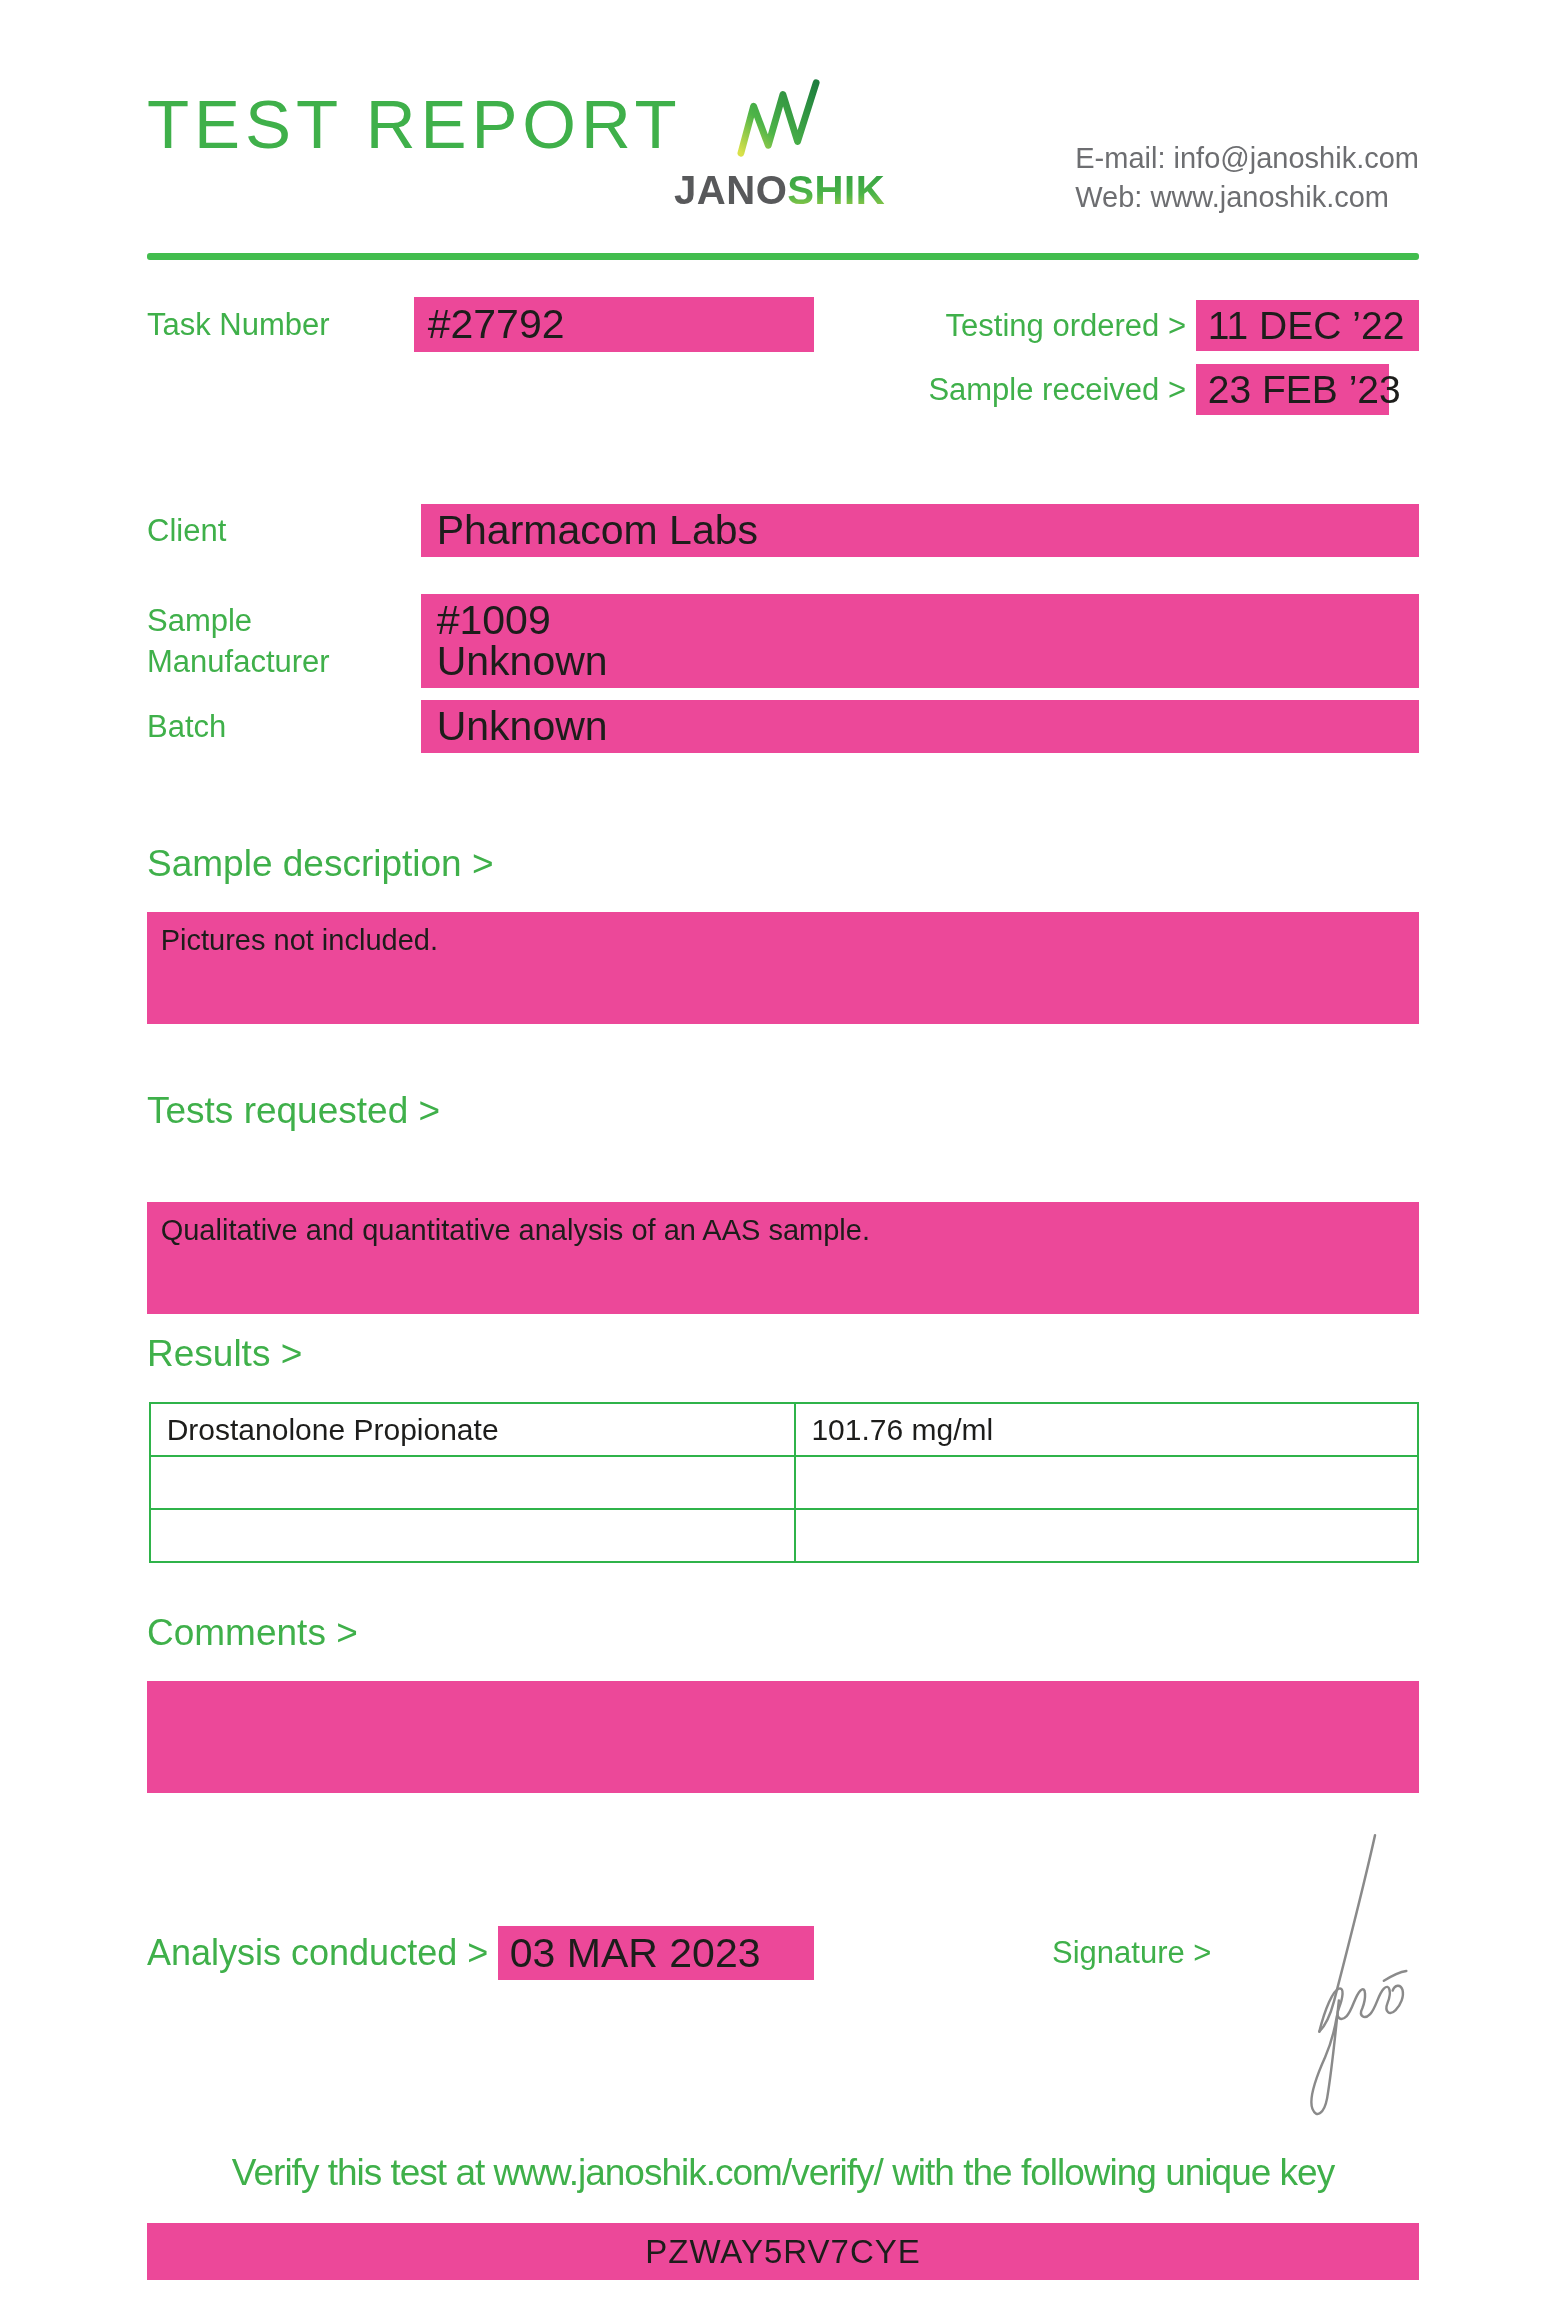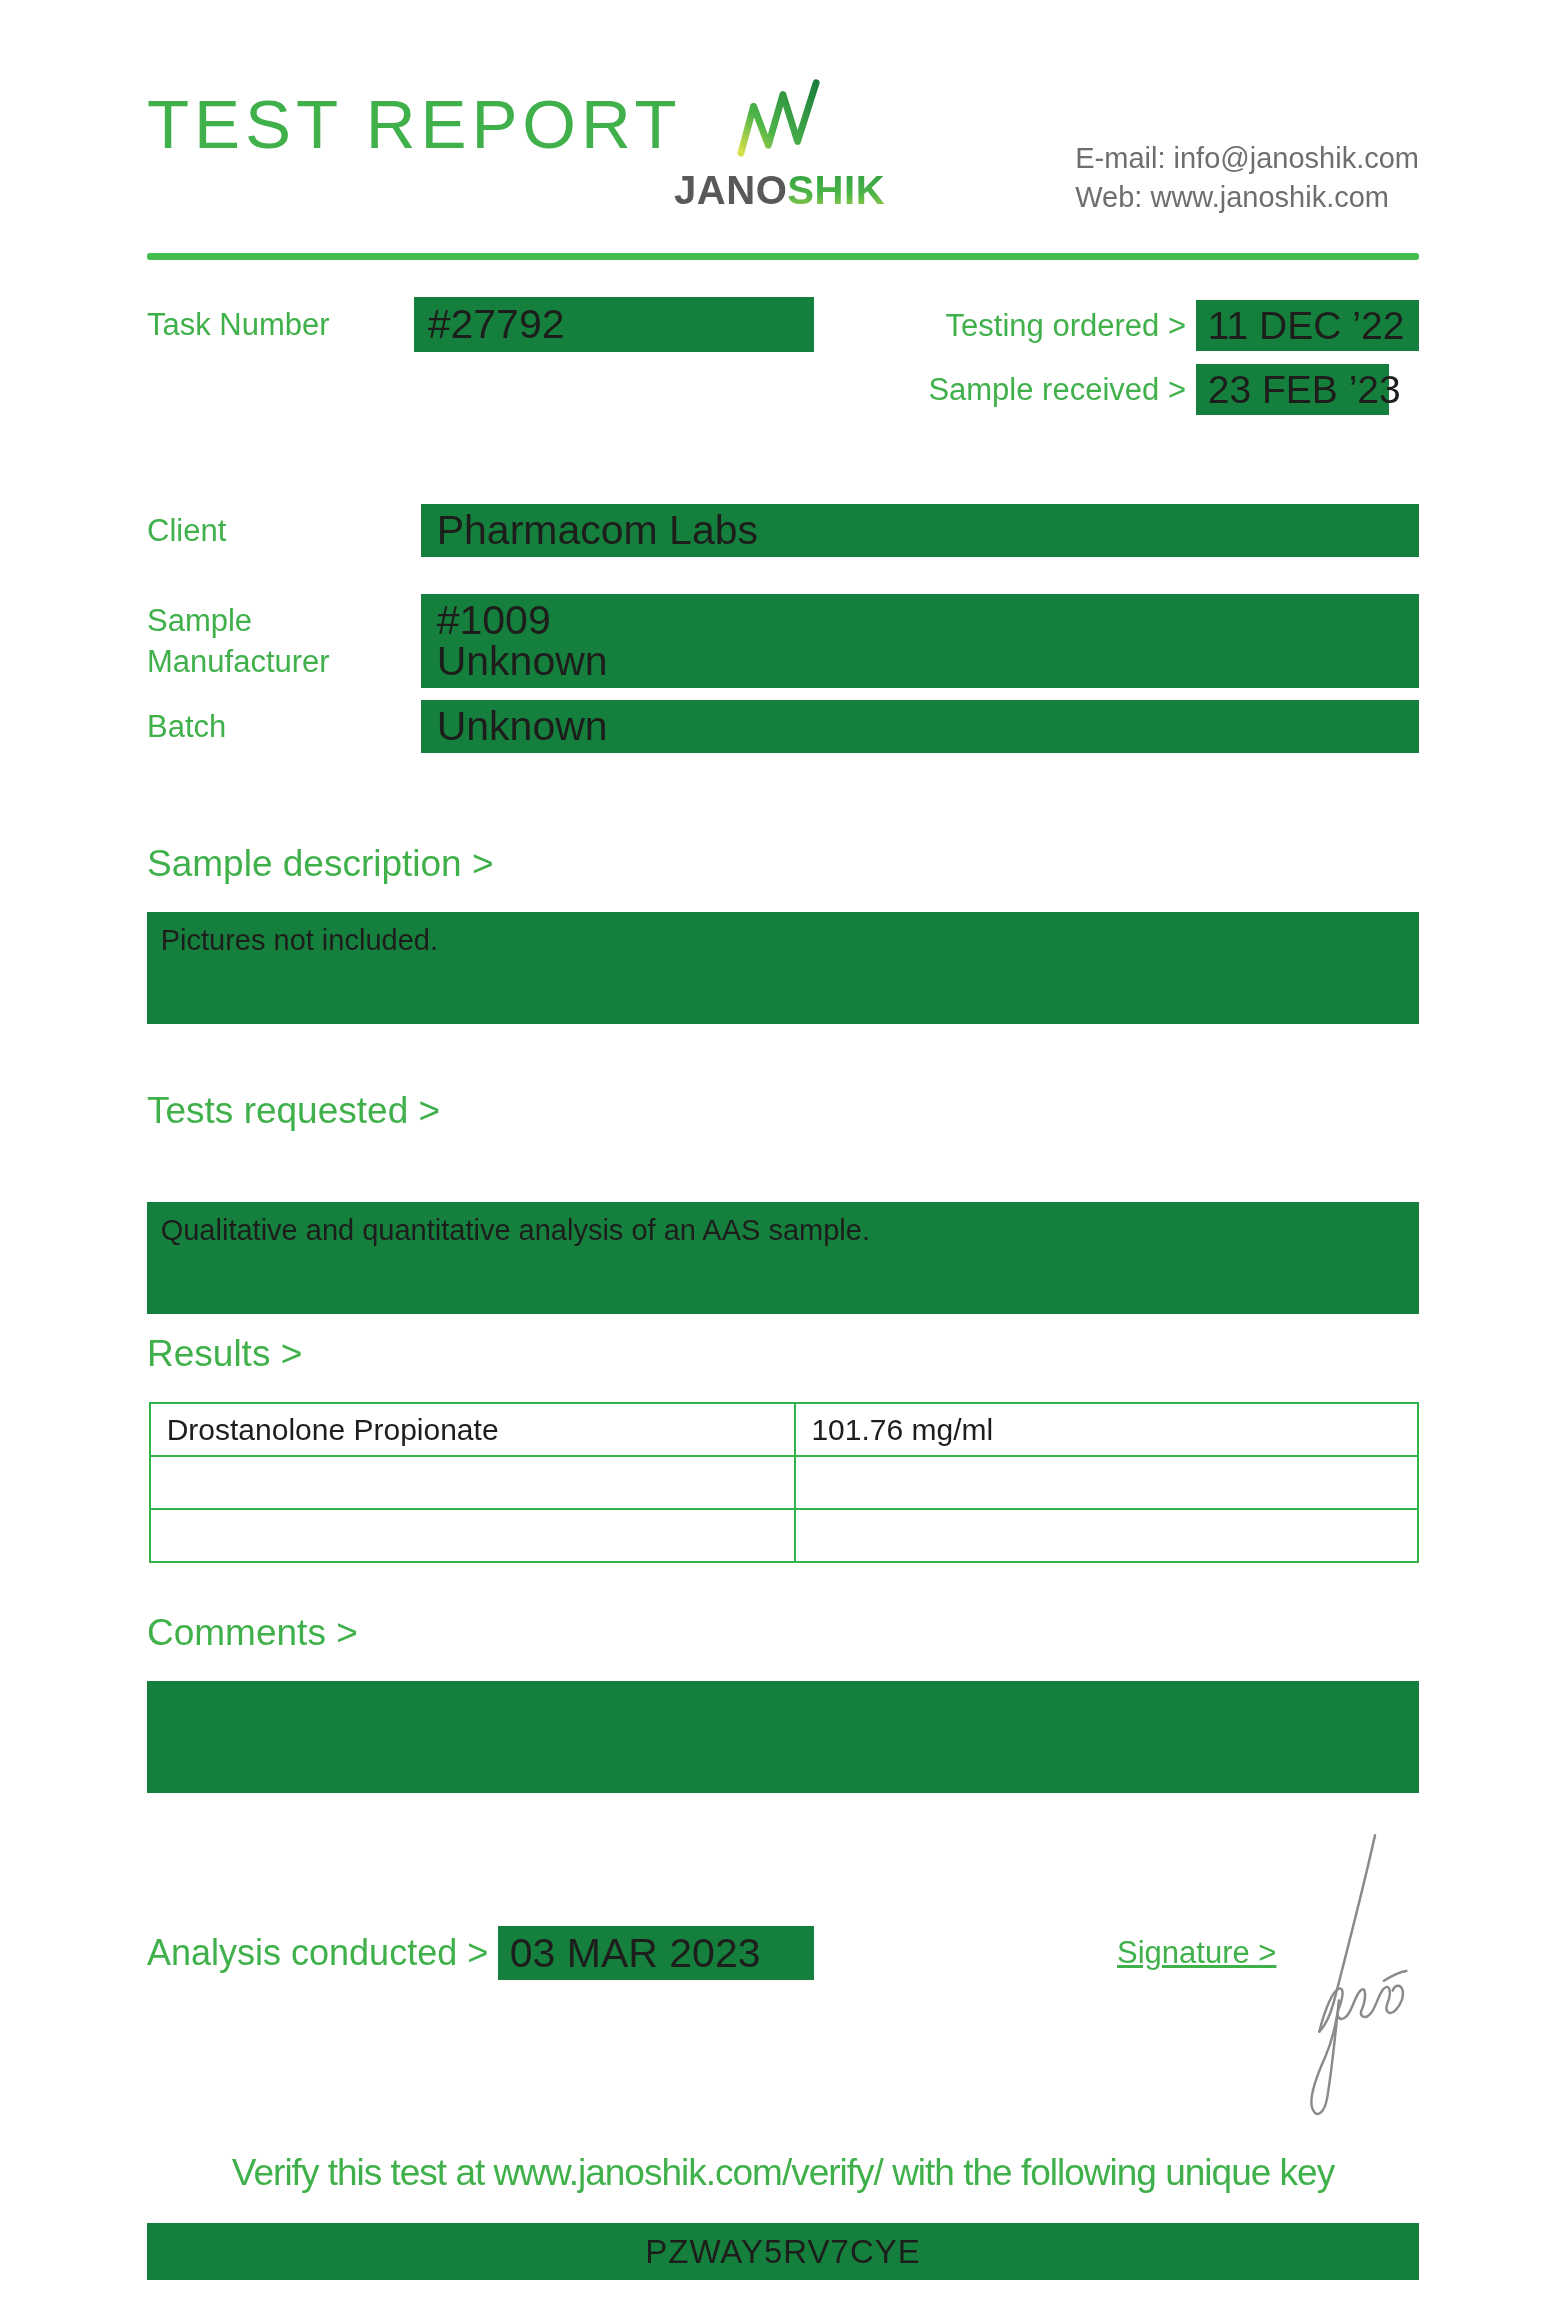--- a/index.html
+++ b/index.html
@@ -8,21 +8,21 @@
     font-family:"Liberation Sans",sans-serif;color:#1d1d1b;overflow:hidden;
   }
   .abs{position:absolute;}
   
   .title{left:147px;top:90px;font-size:69px;letter-spacing:4.9px;color:#3fb04a;line-height:1;white-space:nowrap;}
   .contact{right:149px;top:139px;text-align:left;font-size:29px;line-height:39px;color:#6d6e71;white-space:nowrap;}
   .rule{left:147px;top:253px;width:1272px;height:6.9px;background:#42bd4e;border-radius:2.9px;}
   
   .glabel{color:#3fb04a;font-size:31px;white-space:nowrap;}
   .heading{color:#3fb04a;font-size:37px;white-space:nowrap;}
-  .graybox{background:#15803d;}
+  .graybox{background:#ec4899;}
   .val{color:#1d1d1b;white-space:nowrap;}
   
   .task-label{left:147px;top:297px;line-height:55px;}
   .task-box{left:414px;top:297px;width:400px;height:55px;}
   .task-box .val{display:block;padding-left:13.7px;font-size:41px;line-height:55px;}
   
   .date-label-1{left:833px;top:300px;width:353px;line-height:51px;text-align:right;}
   .date-label-2{left:833px;top:364px;width:353px;line-height:51px;text-align:right;}
   .date-box-1{left:1196px;top:300px;width:223px;height:51px;}
   .date-box-2{left:1196px;top:364px;width:193px;height:51px;}
@@ -46,21 +46,21 @@
   .rtable{left:149px;top:1402px;width:1270px;border:2.9px solid #2fb34a;border-collapse:collapse;box-sizing:border-box;}
   .rtable .trow{display:flex;height:51px;border-top:2.9px solid #2fb34a;}
   .rtable .trow:first-child{border-top:none;}
   .rtable .cell{line-height:51px;font-size:30px;white-space:nowrap;overflow:hidden;}
   .rtable .c1{width:627px;padding-left:15.7px;border-right:2.9px solid #2fb34a;}
   .rtable .c2{flex:1;padding-left:15.7px;}
   
   .analysis-label{left:147px;top:1926px;line-height:54px;font-size:36px;}
   .analysis-box{left:498px;top:1926px;width:316px;height:54px;}
   .analysis-box .val{display:block;padding-left:11.8px;font-size:41px;line-height:54px;}
-  .sig-label{left:1117px;top:1926px;line-height:54px;text-decoration:underline;}
+  .sig-label{left:1052px;top:1926px;line-height:54px;}
   .sig-svg{left:1289px;top:1821px;}
   
   .verify-line{left:147px;top:2152px;width:1272px;text-align:center;font-size:37px;letter-spacing:-1px;color:#3fb04a;white-space:nowrap;}
   .key-box{left:147px;top:2223px;width:1272px;height:57px;text-align:center;}
   .key-box .val{display:block;font-size:33px;line-height:57px;letter-spacing:1px;}
   .logo-icon{left:731px;top:73px;}
   .logo-text{left:674px;top:167px;}
 </style>
 </head>
 <body>

